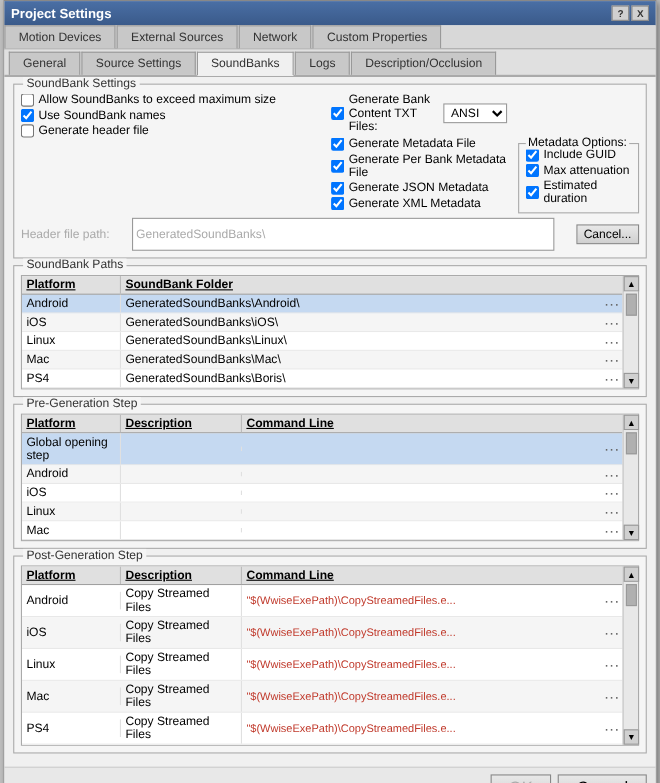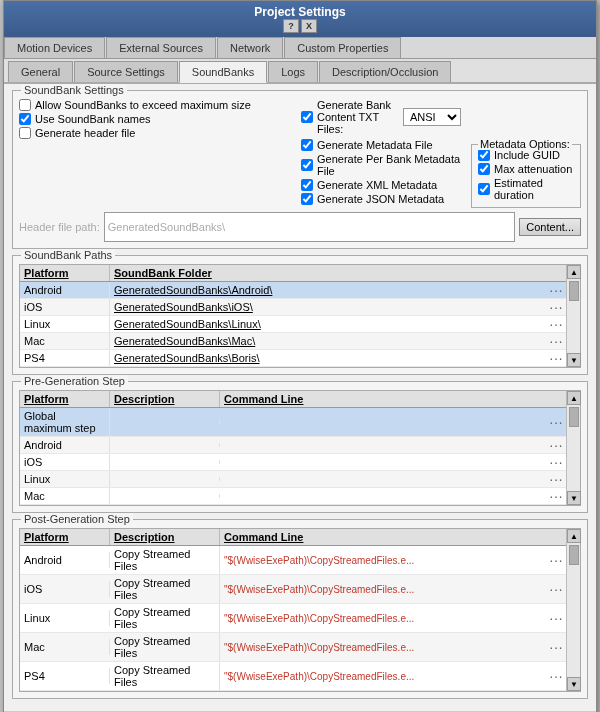--- a/index.html
+++ b/index.html
@@ -21,21 +21,20 @@
     }
     .title-bar {
       background: linear-gradient(to bottom, #4a6fa5, #3a5a8a);
       color: white;
       padding: 4px 6px;
       display: flex;
       justify-content: space-between;
       align-items: center;
       font-size: 12px;
       font-weight: bold;
-      flex-direction: column;
     }
     .title-bar-buttons {
       display: flex;
       gap: 2px;
     }
     .title-btn {
       width: 16px;
       height: 14px;
       background: #d0d0d0;
       border: 1px solid #888;
@@ -98,21 +97,21 @@
     }
     .group-content {
       margin-top: 4px;
     }
     .row { display: flex; align-items: center; margin-bottom: 2px; }
     .checkbox-label { display: flex; align-items: center; gap: 4px; cursor: pointer; }
     input[type="checkbox"] { width: 12px; height: 12px; }
     .header-file-row {
       display: flex;
       align-items: center;
-      gap: 4px;
+      gap: 20px;
       margin-top: 4px;
     }
     .header-file-label { color: #aaa; font-size: 11px; white-space: nowrap; }
     .path-input {
       flex: 1;
       height: 30px;
       border: 1px solid #999;
       background: #fff;
       padding: 0 3px;
       font-size: 11px;
@@ -163,21 +162,21 @@
     .col-cmd { flex: 1; padding: 2px 4px; font-weight: bold; }
     .table-row {
       display: flex;
       border-bottom: 1px solid #e8e8e8;
       align-items: center;
     }
     .table-row:nth-child(odd) { background: #ffffff; }
     .table-row:nth-child(even) { background: #f5f5f5; }
     .table-row.selected { background: #c5d9f1; }
     .cell-platform { width: 90px; padding: 2px 4px; border-right: 1px solid #e0e0e0; }
-    .cell-folder { flex: 1; padding: 2px 4px; text-decoration: underline; }
+    .cell-folder { flex: 1; padding: 2px 4px; }
     .cell-desc { width: 110px; padding: 2px 4px; border-right: 1px solid #e0e0e0; }
     .cell-cmd { flex: 1; padding: 2px 4px; font-size: 10px; color: #c0392b; }
     .scrollbar {
       width: 14px;
       display: flex;
       flex-direction: column;
       background: #e0e0e0;
       border-left: 1px solid #bbb;
     }
     .scroll-btn {
@@ -306,27 +305,27 @@
             </div>
             <div class="row">
               <label class="checkbox-label">
                 <input type="checkbox" checked="" style="">
                 <span>Generate Per Bank Metadata File</span>
               </label>
             </div>
             <div class="row">
               <label class="checkbox-label">
                 <input type="checkbox" checked="" style="">
+                <span>Generate JSON Metadata</span>
+              </label>
+            </div>
+            <div class="row">
+              <label class="checkbox-label">
+                <input type="checkbox" checked="" style="">
                 <span>Generate XML Metadata</span>
-              </label>
-            </div>
-            <div class="row">
-              <label class="checkbox-label">
-                <input type="checkbox" checked="" style="">
-                <span>Generate JSON Metadata</span>
               </label>
             </div>
           </div>
           <div class="right-col-inner" style="width:110px; margin-left:4px;margin-top:45px;">
             <span class="right-col-label">Metadata Options:</span>
             <div class="row">
               <label class="checkbox-label">
                 <input type="checkbox" checked="" style="">
                 <span>Include GUID</span>
               </label>
@@ -341,21 +340,21 @@
               <label class="checkbox-label">
                 <input type="checkbox" checked="" style="">
                 <span>Estimated duration</span>
               </label>
             </div>
           </div>
         </div>
         <div class="header-file-row">
           <span class="header-file-label">Header file path:</span>
           <input type="text" class="path-input" value="GeneratedSoundBanks\" style="color: rgb(170, 170, 170);">
-          <button class="browse-btn">Content...</button>
+          <button class="browse-btn">Cancel...</button>
         </div>
       </div>
     </div>
 
     <div class="group-box">
       <span class="group-label">SoundBank Paths</span>
       <div class="group-content">
         <div class="table-with-scroll">
           <div class="table-inner">
             <div class="table-header">
@@ -406,21 +405,21 @@
       <div class="group-content">
         <div class="table-with-scroll">
           <div class="table-inner">
             <div class="table-header">
               <div class="col-platform">Platform</div>
               <div class="col-desc">Description</div>
               <div class="col-cmd">Command Line</div>
             </div>
             <div>
               <div class="table-row selected">
-                <div class="cell-platform">Global maximum step</div>
+                <div class="cell-platform">Global opening step</div>
                 <div class="cell-desc"></div>
                 <div class="cell-cmd"></div>
                 <div class="row-dots">···</div>
               </div>
               <div class="table-row">
                 <div class="cell-platform">Android</div>
                 <div class="cell-desc"></div>
                 <div class="cell-cmd"></div>
                 <div class="row-dots">···</div>
               </div>

